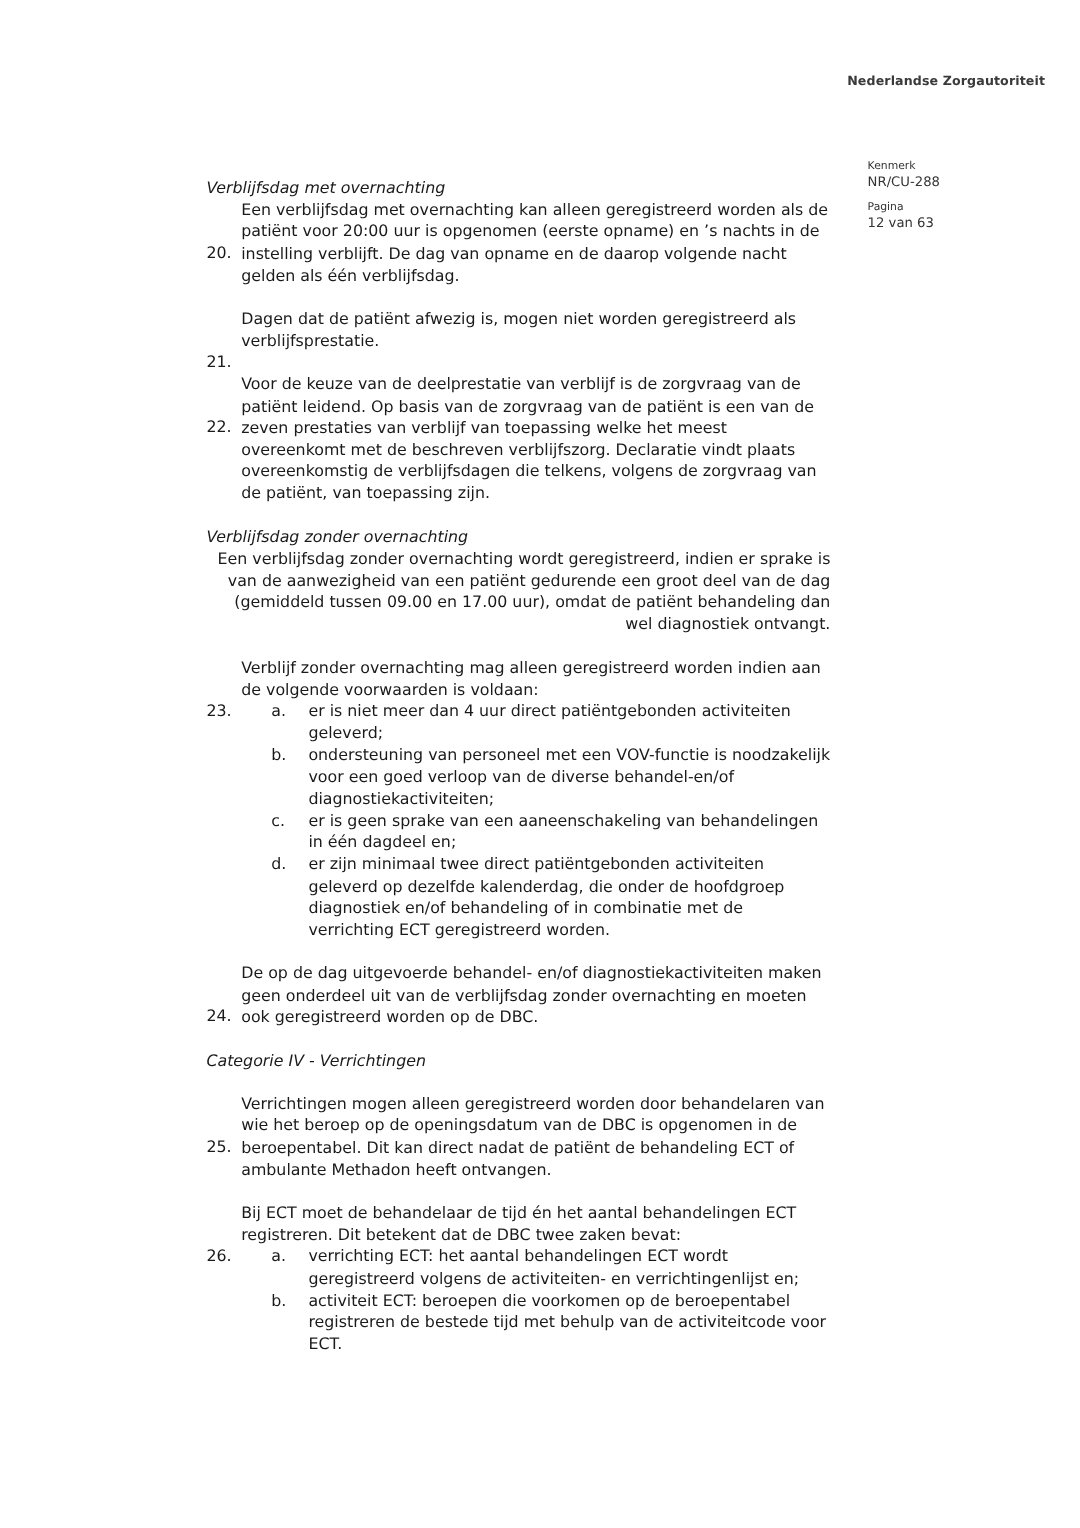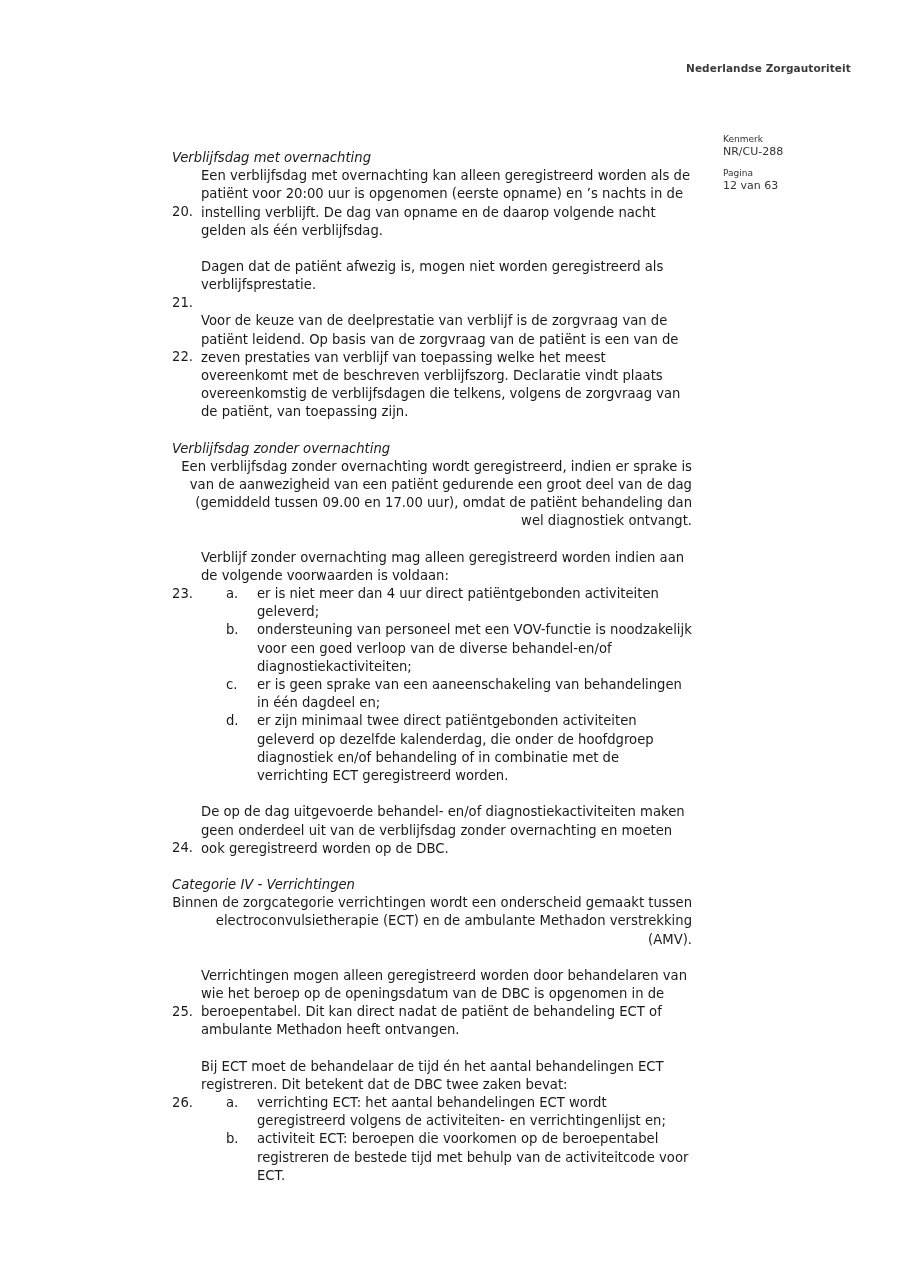--- a/index.html
+++ b/index.html
@@ -1,18 +1,18 @@
 <!DOCTYPE html>
 <html><head>
 <meta charset="utf-8">
 <style>
   html, body { margin: 0; padding: 0; background: #ffffff; }
   body { width: 900px; height: 1273px; position: relative; overflow: hidden;
          font-family: "DejaVu Sans", sans-serif; color: #1a1a1a; }
-  .brand { position: absolute; left: 686px; top: 62px; font-size: 10.5px; font-weight: bold;
+  .brand { position: absolute; left: 706px; top: 62px; font-size: 10.5px; font-weight: bold;
            color: #3a3a3a; letter-spacing: 0.1px; }
   .meta { position: absolute; left: 723px; top: 133px; font-size: 10.5px; color: #333; }
   .meta .lbl { font-weight: normal; font-size: 9px; line-height: 12px; }
   .meta .val { font-size: 11px; line-height: 14px; margin-bottom: 8px; }
   .content { position: absolute; left: 172px; top: 149px; width: 520px; font-size: 13.2px; line-height: 18.2px; }
   .heading { font-style: italic; }
   .para { margin: 0; text-align: right; }
   .item { position: relative; padding-left: 29px; }
   .item .num { position: absolute; left: 0; top: 0; margin-top: 36px; }
   .gap { height: 18px; }
@@ -59,21 +59,20 @@
   <div class="sub"><span class="ltr">b.</span><span>ondersteuning van personeel met een VOV-functie is noodzakelijk voor een goed verloop van de diverse behandel-en/of diagnostiekactiviteiten;</span></div>
   <div class="sub"><span class="ltr">c.</span><span>er is geen sprake van een aaneenschakeling van behandelingen in één dagdeel en;</span></div>
   <div class="sub"><span class="ltr">d.</span><span>er zijn minimaal twee direct patiëntgebonden activiteiten geleverd op dezelfde kalenderdag, die onder de hoofdgroep diagnostiek en/of behandeling of in combinatie met de verrichting ECT geregistreerd worden.</span></div>
   <div class="gap"></div>
   <div class="item">
     <span class="num">24.</span>
     <span>De op de dag uitgevoerde behandel- en/of diagnostiekactiviteiten maken geen onderdeel uit van de verblijfsdag zonder overnachting en moeten ook geregistreerd worden op de DBC.</span>
   </div>
   <div class="gap"></div>
   <div class="heading">Categorie IV - Verrichtingen</div>
-  <div class="para">Binnen de zorgcategorie verrichtingen wordt een onderscheid gemaakt tussen electroconvulsietherapie (ECT) en de ambulante Methadon verstrekking (AMV).</div>
   <div class="gap"></div>
   <div class="item">
     <span class="num">25.</span>
     <span>Verrichtingen mogen alleen geregistreerd worden door behandelaren van wie het beroep op de openingsdatum van de DBC is opgenomen in de beroepentabel. Dit kan direct nadat de patiënt de behandeling ECT of ambulante Methadon heeft ontvangen.</span>
   </div>
   <div class="gap"></div>
   <div class="item">
     <span class="num">26.</span>
     <span>Bij ECT moet de behandelaar de tijd én het aantal behandelingen ECT registreren. Dit betekent dat de DBC twee zaken bevat:</span>
   </div>

